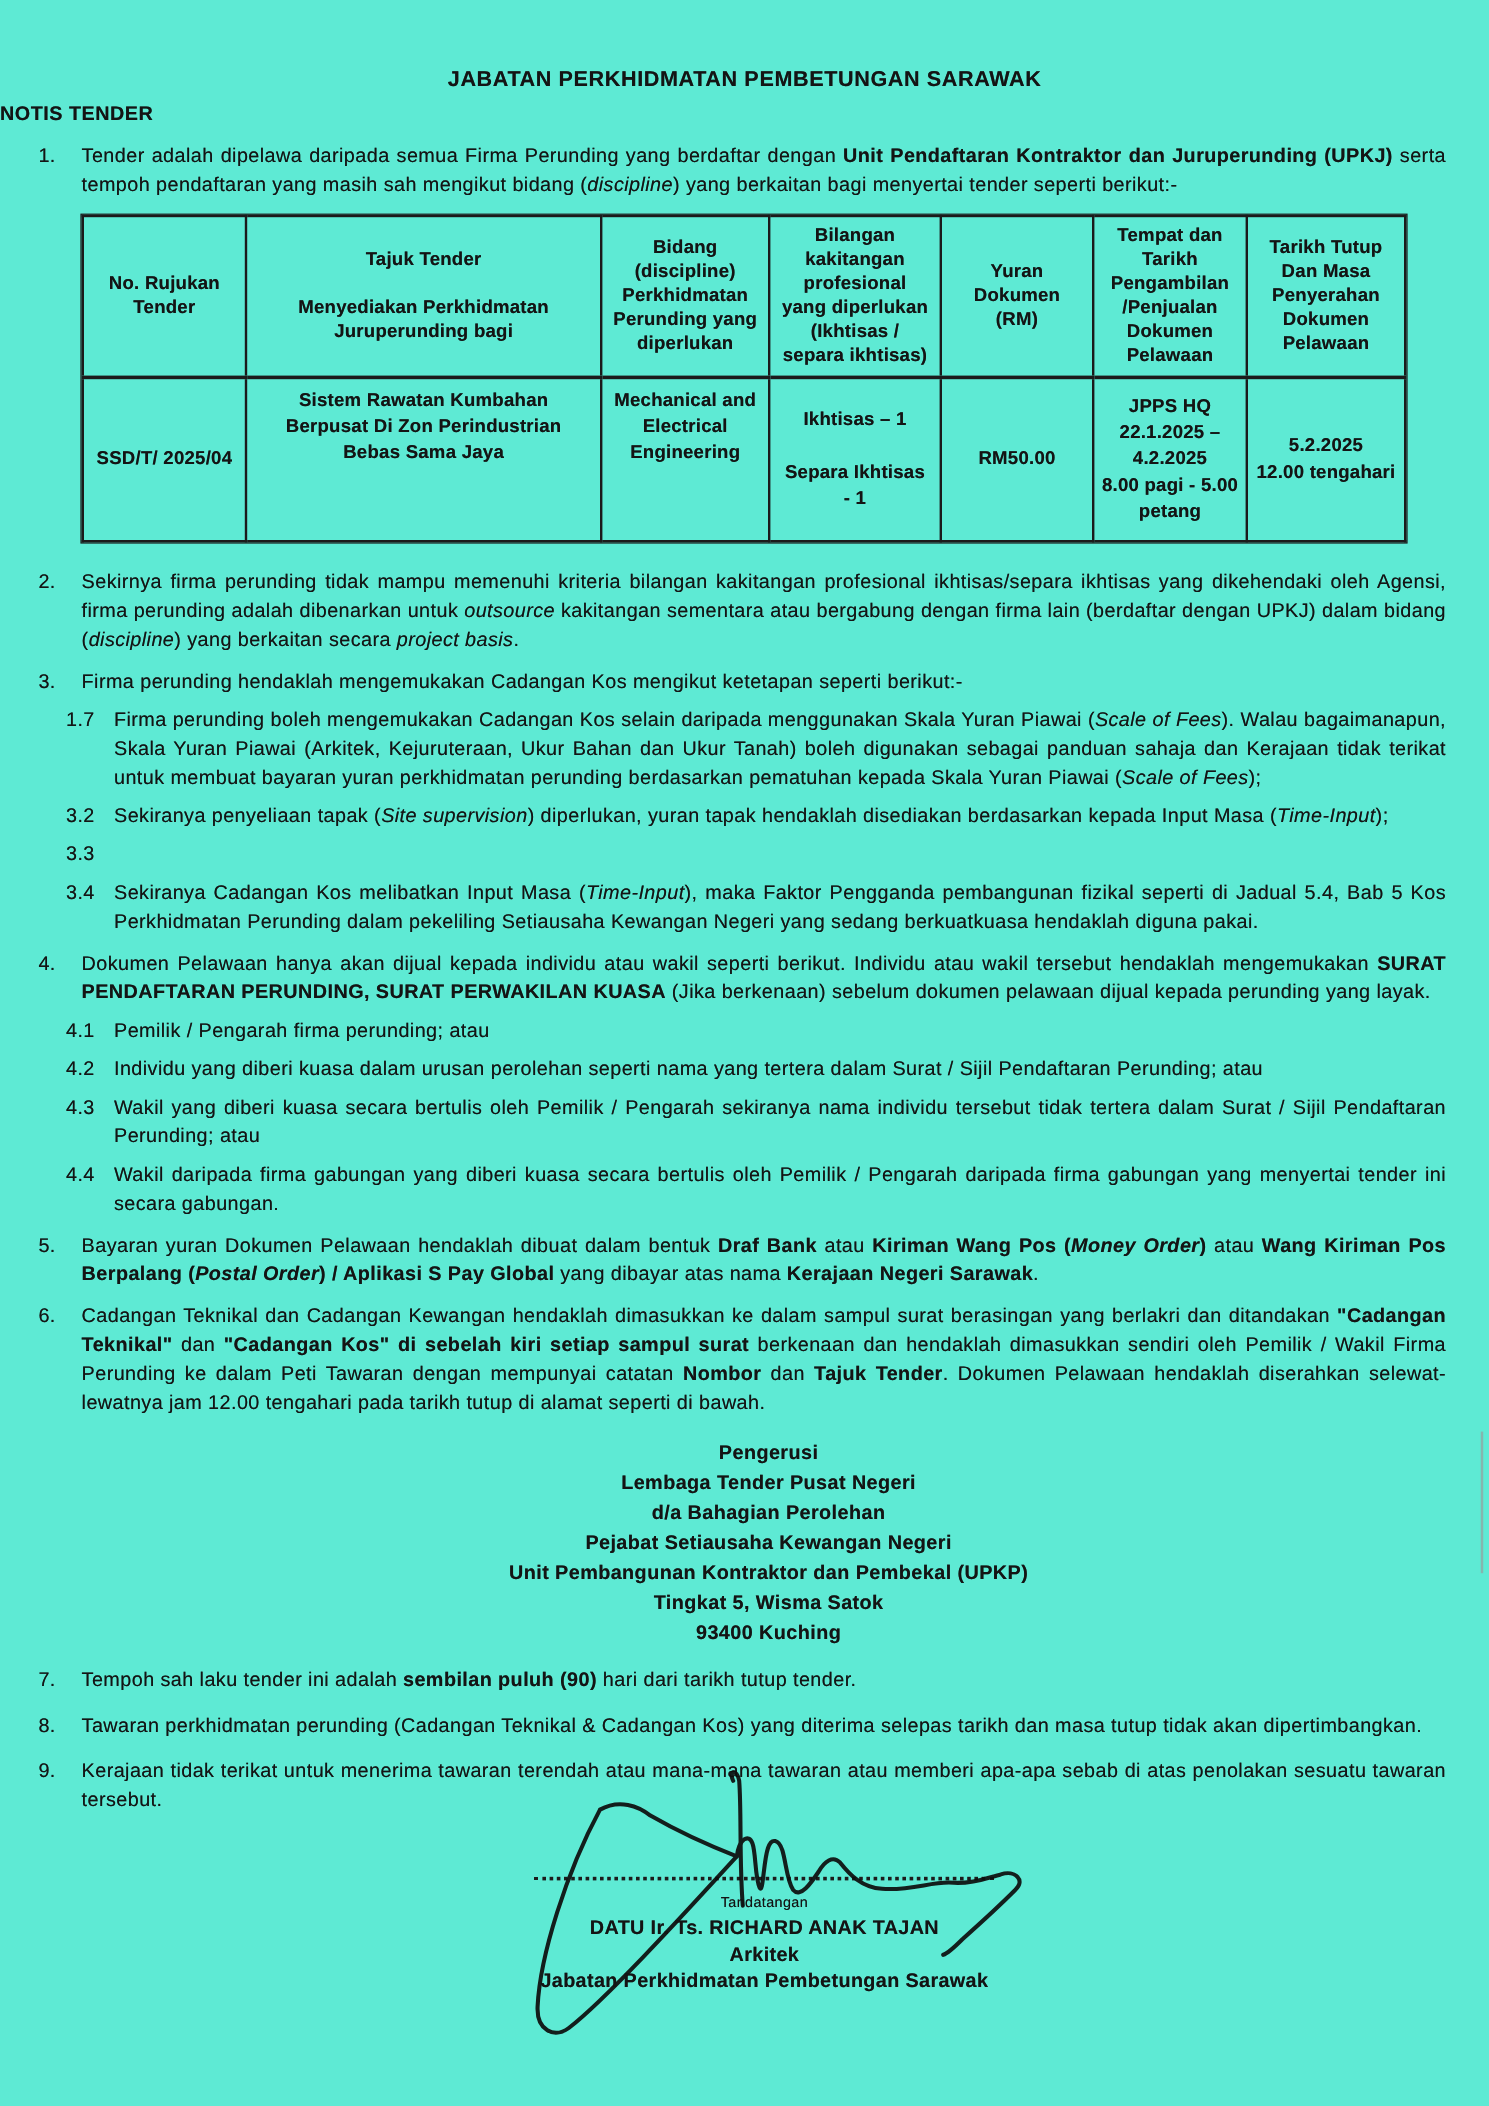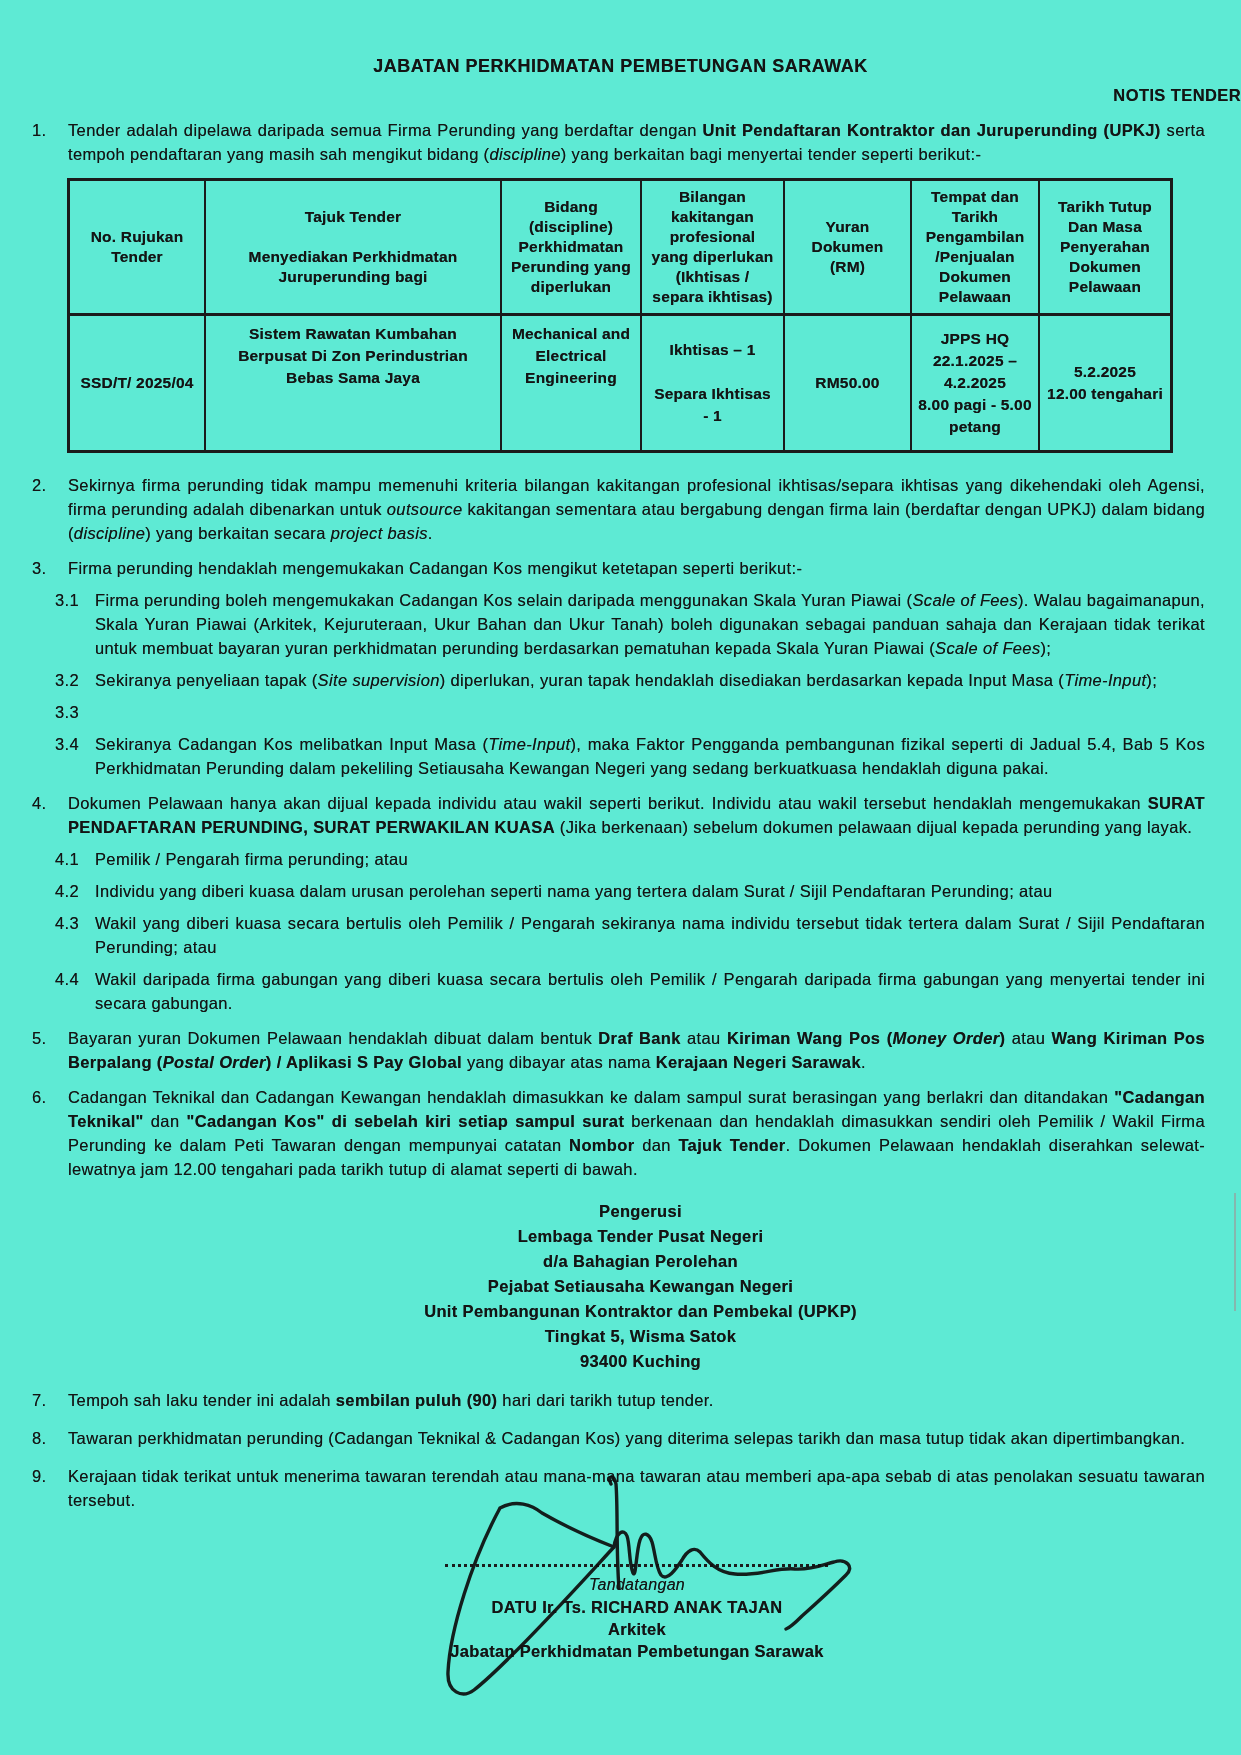--- a/index.html
+++ b/index.html
@@ -13,21 +13,21 @@
     position:relative;width:1241px;height:1755px;background:#5eead4;overflow:hidden;
     text-shadow:0 0 .5px rgba(10,10,10,.6);
   }
   .b{font-weight:bold;}
   .i{font-style:italic;}
   .doc-title{
     padding-top:56px;text-align:center;font-weight:bold;
     font-size:18px;letter-spacing:.5px;
   }
   .notice-title{
-    margin-top:9px;text-align:right;font-weight:bold;
+    margin-top:9px;text-align:left;font-weight:bold;
     font-size:16.5px;letter-spacing:.4px;
   }
   
   .item,.sub{display:flex;font-size:16.5px;line-height:24px;letter-spacing:.35px;}
   .item{margin-top:11px;}
   .item .num{flex:0 0 36px;margin-left:32px;}
   .item .txt{width:1137px;text-align:justify;}
   .sub{margin-top:8px;}
   .sub .snum{flex:0 0 40px;margin-left:55px;}
   .sub .txt{width:1110px;text-align:justify;}
@@ -54,21 +54,21 @@
     text-align:center;font-weight:bold;white-space:pre-line;
     font-size:16.5px;line-height:25px;letter-spacing:.35px;
   }
   #closing-list{margin-top:10px;}
   #closing-list .item{margin-top:14px;}
   
   .signature{position:absolute;left:430px;top:1478px;width:440px;height:240px;}
   .sig-svg{position:absolute;left:0;top:-6px;overflow:visible;}
   .sig-line{position:absolute;left:15px;top:86px;width:383px;border-bottom:3px dotted #1c1c1c;}
   .sig-text{position:absolute;left:0;top:96px;width:414px;text-align:center;}
-  .sig-label{font-size:16px;line-height:22px;letter-spacing:.3px;font-style:italic;}
+  .sig-label{font-size:12px;line-height:22px;letter-spacing:.3px;}
   .sig-name{font-size:16.5px;font-weight:bold;line-height:22px;letter-spacing:.3px;}
   .sig-role{font-size:16.5px;font-weight:bold;line-height:22px;letter-spacing:.3px;}
   .sig-dept{font-size:16.5px;font-weight:bold;line-height:22px;letter-spacing:.3px;}
   .artifact{position:absolute;left:1234px;top:1193px;width:2px;height:118px;background:#9a9a9a;opacity:.65;}
 </style>
 </head>
 <body>
 
 <div class="page">
 
@@ -152,21 +152,21 @@
     <div class="item">
       <span class="num">2.</span>
       <div class="txt"><span>Sekirnya firma perunding tidak mampu memenuhi kriteria bilangan kakitangan profesional ikhtisas/separa ikhtisas yang dikehendaki oleh Agensi, firma perunding adalah dibenarkan untuk </span><span class="i">outsource</span><span> kakitangan sementara atau bergabung dengan firma lain (berdaftar dengan UPKJ) dalam bidang (</span><span class="i">discipline</span><span>) yang berkaitan secara </span><span class="i">project basis</span><span>.</span></div>
     </div>
 
     <div class="item">
       <span class="num">3.</span>
       <div class="txt"><span>Firma perunding hendaklah mengemukakan Cadangan Kos mengikut ketetapan seperti berikut:-</span></div>
     </div>
     <div class="sub">
-      <span class="snum">3.1</span>
+      <span class="snum">1.7</span>
       <div class="txt"><span>Firma perunding boleh mengemukakan Cadangan Kos selain daripada menggunakan Skala Yuran Piawai (</span><span class="i">Scale of Fees</span><span>). Walau bagaimanapun, Skala Yuran Piawai (Arkitek, Kejuruteraan, Ukur Bahan dan Ukur Tanah) boleh digunakan sebagai panduan sahaja dan Kerajaan tidak terikat untuk membuat bayaran yuran perkhidmatan perunding berdasarkan pematuhan kepada Skala Yuran Piawai (</span><span class="i">Scale of Fees</span><span>);</span></div>
     </div>
     <div class="sub">
       <span class="snum">3.2</span>
       <div class="txt"><span>Sekiranya penyeliaan tapak (</span><span class="i">Site supervision</span><span>) diperlukan, yuran tapak hendaklah disediakan berdasarkan kepada Input Masa (</span><span class="i">Time-Input</span><span>);</span></div>
     </div>
     <div class="sub">
       <span class="snum">3.3</span>
     </div>
     <div class="sub">

